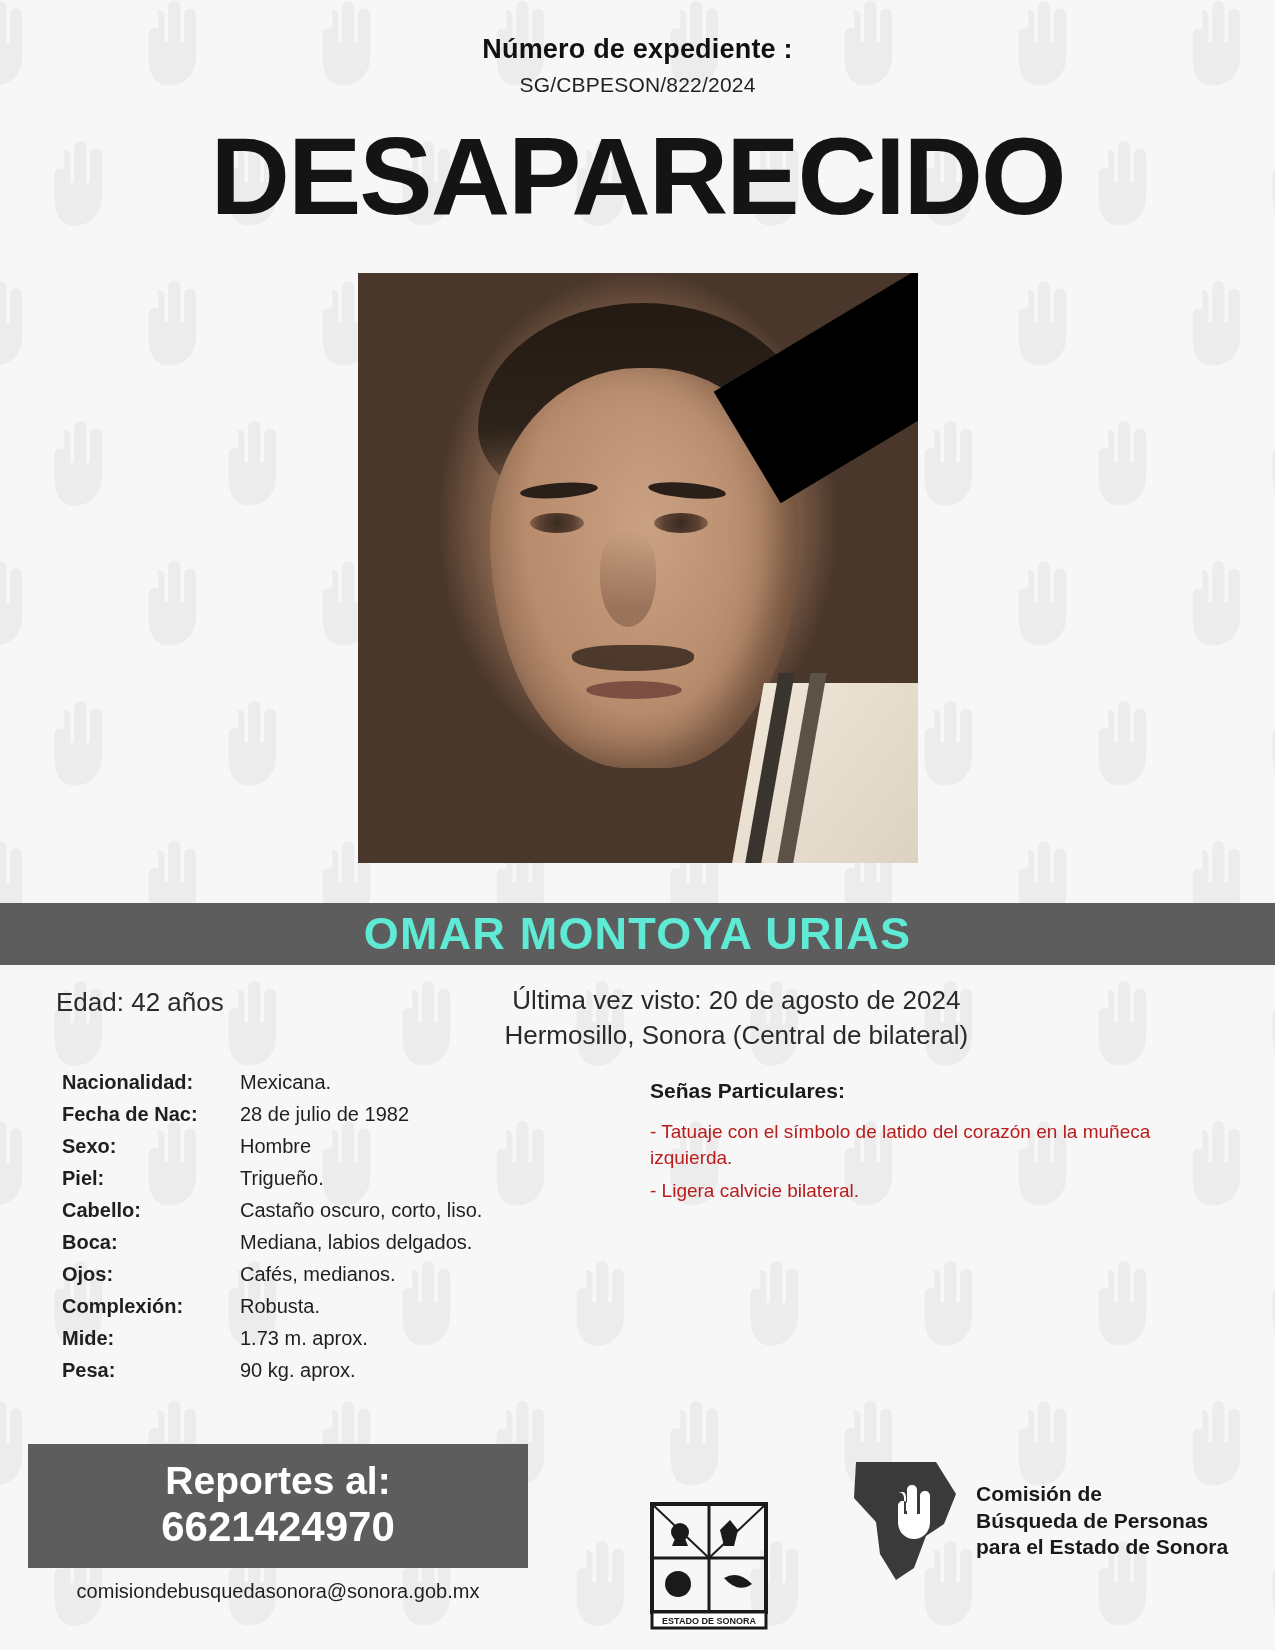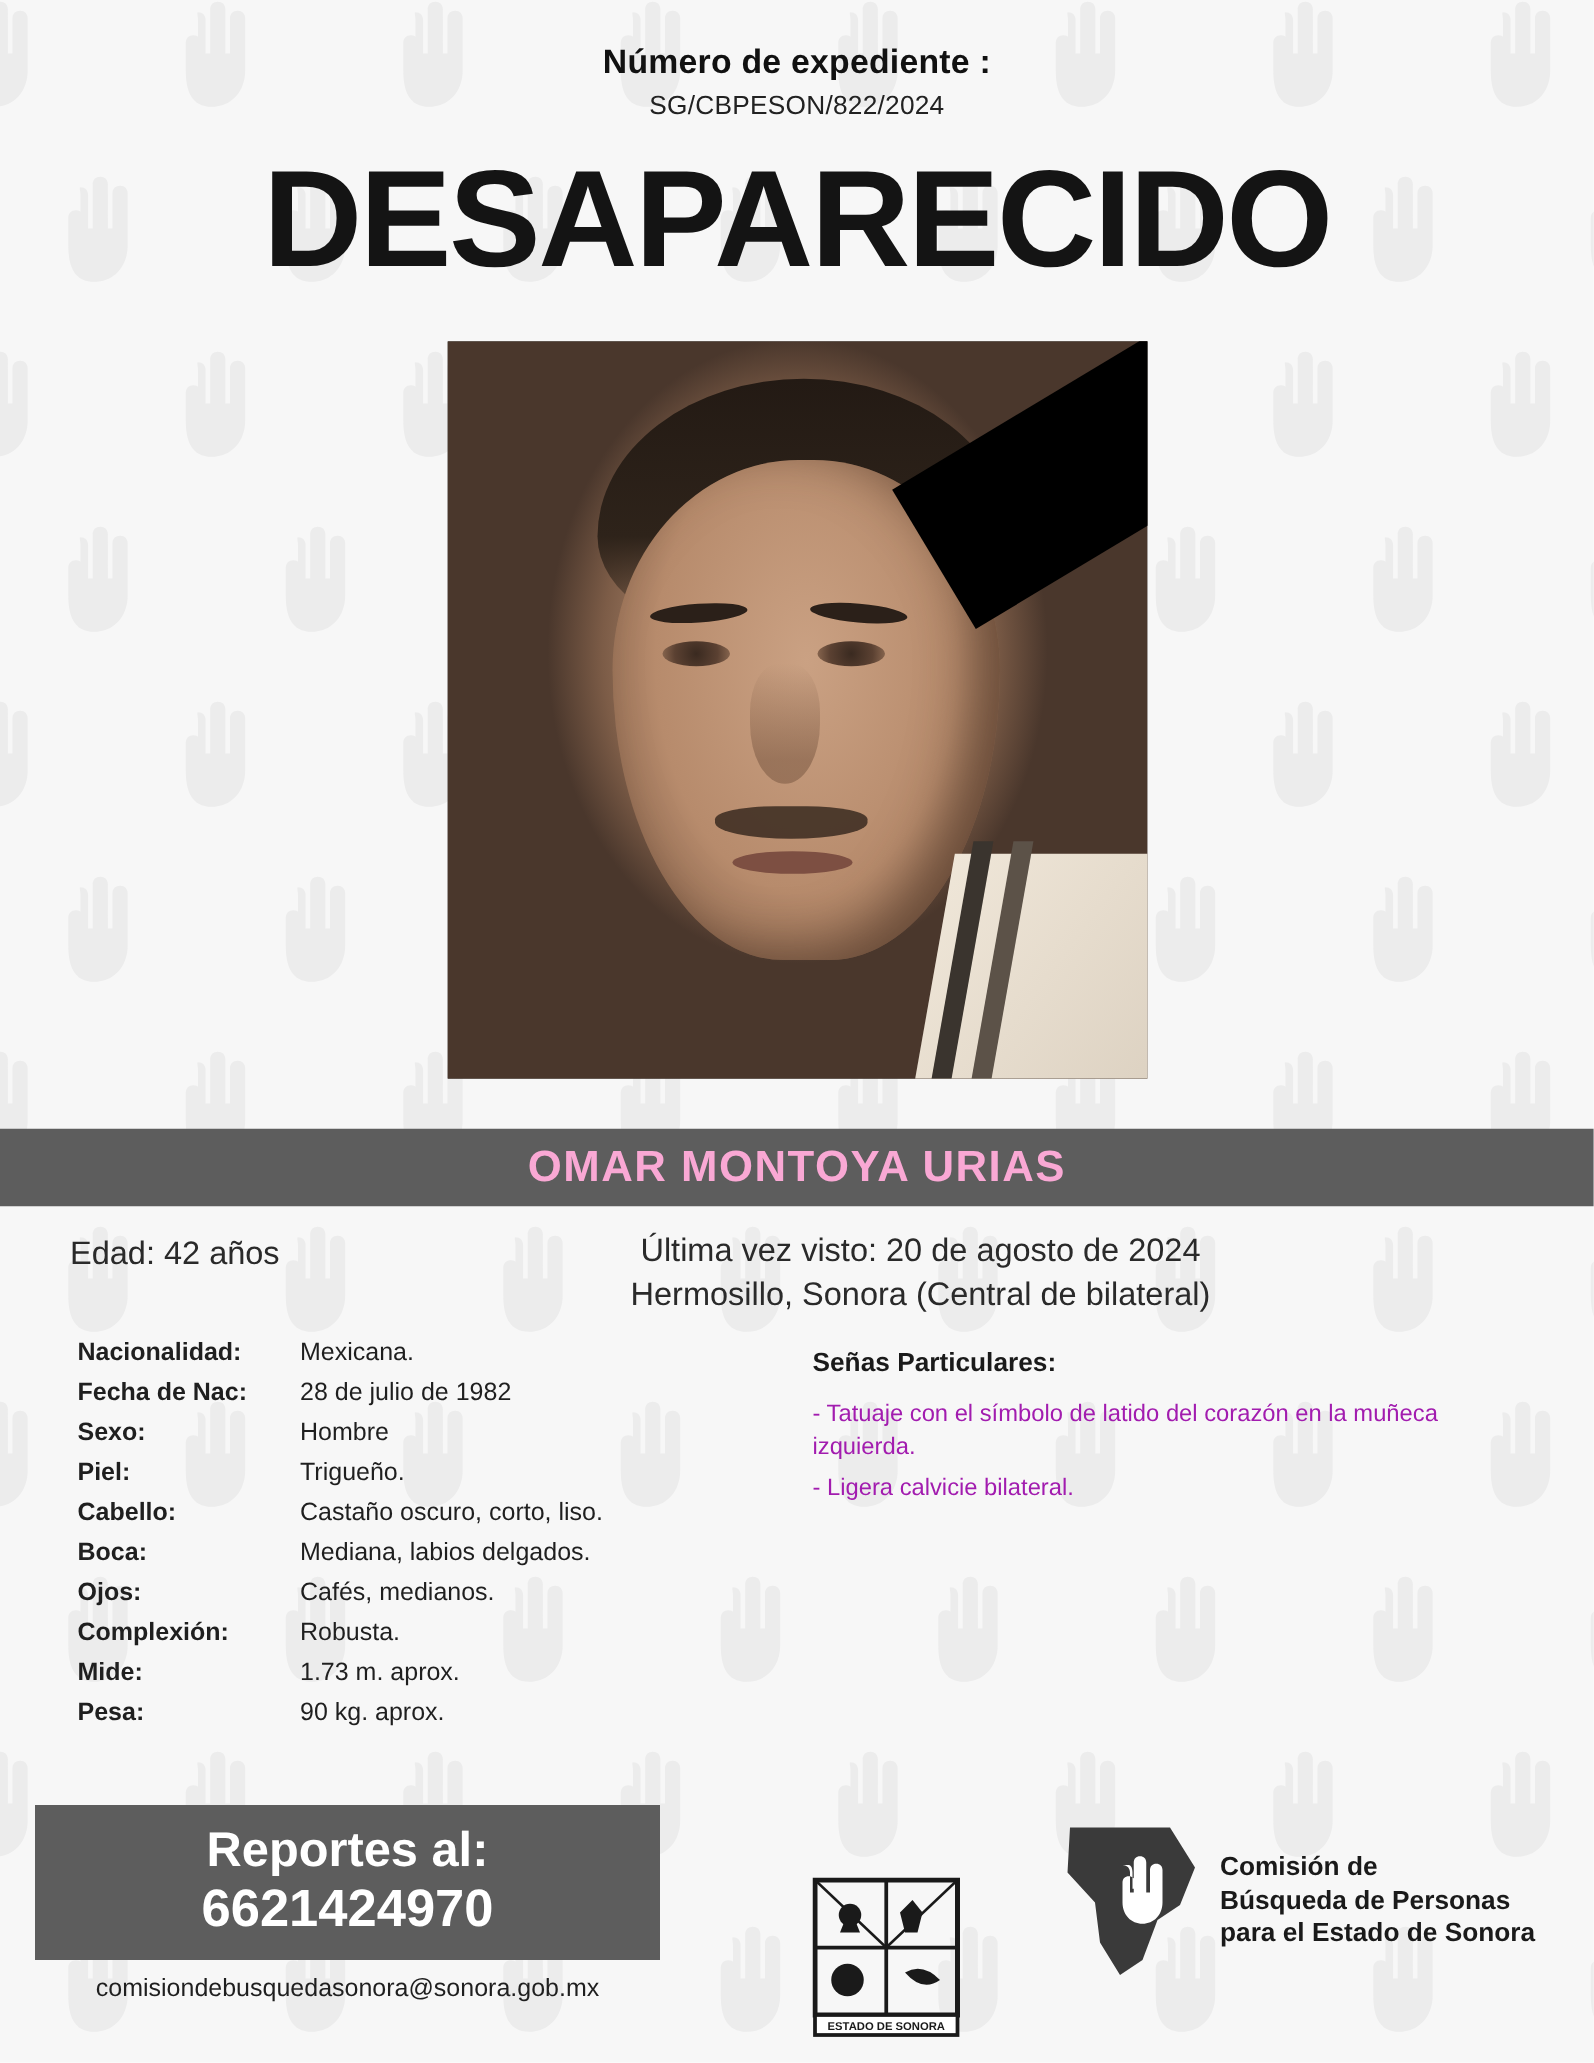--- a/index.html
+++ b/index.html
@@ -175,22 +175,22 @@
   
   .name-bar {
     margin-top: 40px;
     background: #5d5d5d;
     height: 62px;
     display: flex;
     align-items: center;
     justify-content: center;
   }
   .name-bar .name {
-    color: #f9a8d4;
-    font-size: 35px;
+    color: #5eead4;
+    font-size: 45px;
     font-weight: bold;
     letter-spacing: 1.2px;
   }
 
   
   .summary {
     display: flex;
     align-items: flex-start;
     padding: 18px 56px 0 56px;
   }
@@ -246,21 +246,21 @@
   .marks-title {
     font-size: 21px;
     font-weight: bold;
     margin-bottom: 16px;
     color: #1a1a1a;
   }
   .mark-item {
     font-size: 19px;
     line-height: 1.35;
     margin-bottom: 8px;
-    color: #a21caf;
+    color: #b91c1c;
   }
 
   
   .footer {
     position: absolute;
     left: 0; right: 0; bottom: 0;
     height: 220px;
   }
   .reports-box {
     position: absolute;

